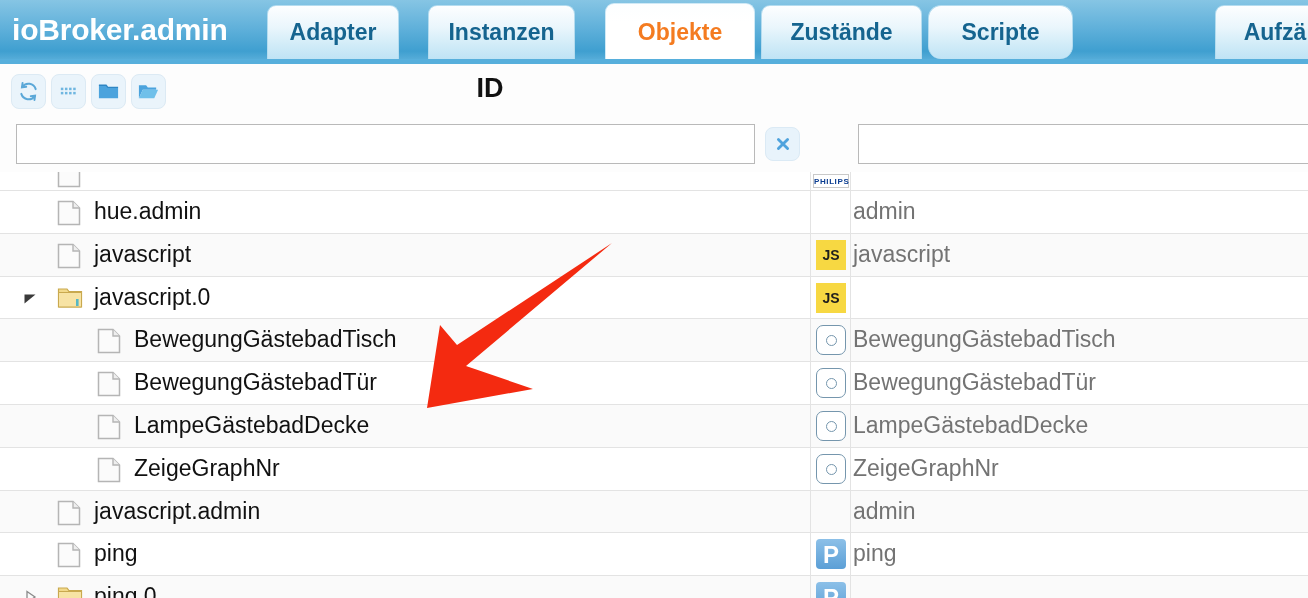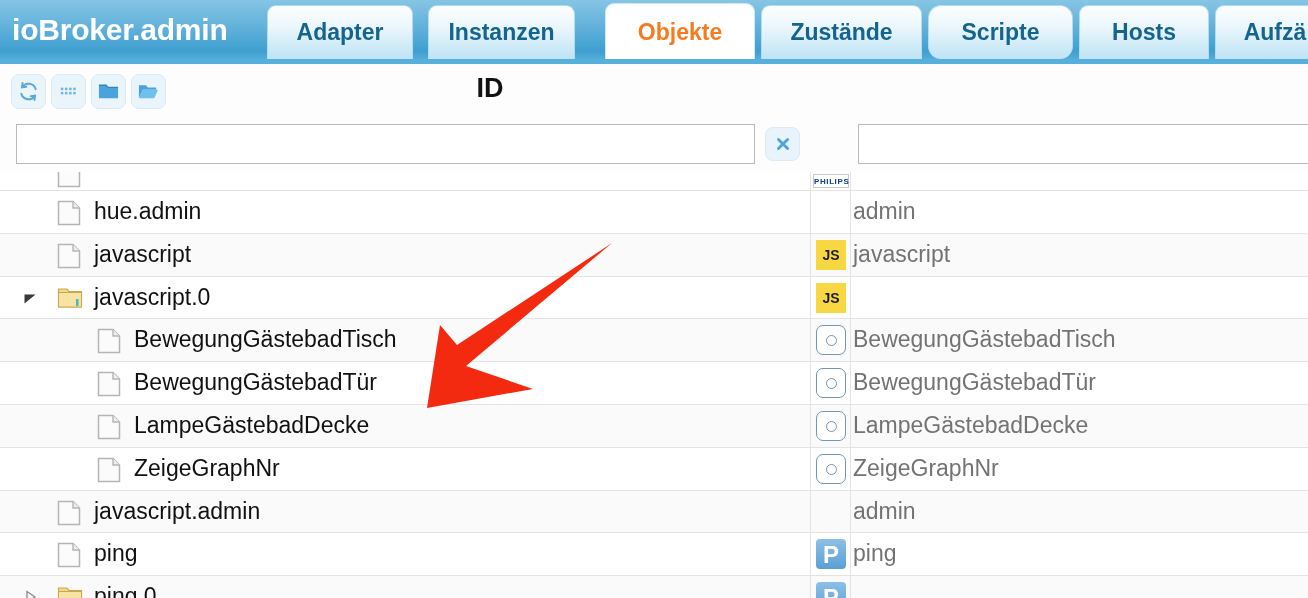--- a/index.html
+++ b/index.html
@@ -272,26 +272,25 @@
     width: 1308px;
     height: 598px;
     pointer-events: none;
   }
 </style>
 </head>
 <body>
 
 <div id="tabbar">
   <div id="app-title">ioBroker.admin</div>
-  <div class="tab" style="left:267px; width:146px;">Adapter</div>
+  <div class="tab" style="left:267px; width:132px;">Adapter</div>
   <div class="tab" style="left:428px; width:147px;">Instanzen</div>
   <div class="tab active" style="left:605px; width:150px;">Objekte</div>
   <div class="tab" style="left:761px; width:161px;">Zustände</div>
   <div class="tab" style="left:928px; width:145px;border-radius:13px;">Scripte</div>
-  <div class="tab" style="left:1079px; width:130px;">Hosts</div>
   <div class="tab" style="left:1215px; width:120px;">Aufzä</div>
 </div>
 
 <div id="toolbar">
   <div class="tb-btn" style="left:11px;">
     <span>
       <svg width="23" height="23" viewBox="0 0 24 24" fill="none" stroke="#5ba8d8" stroke-width="2.1" stroke-linecap="round">
         <path d="M19.5 9.5A8 8 0 0 0 5.4 7.2"></path>
           <path d="M4.5 14.5A8 8 0 0 0 18.6 16.8"></path>
         <path d="M5.8 3.2 5.2 7.6 9.6 7.1"></path>

